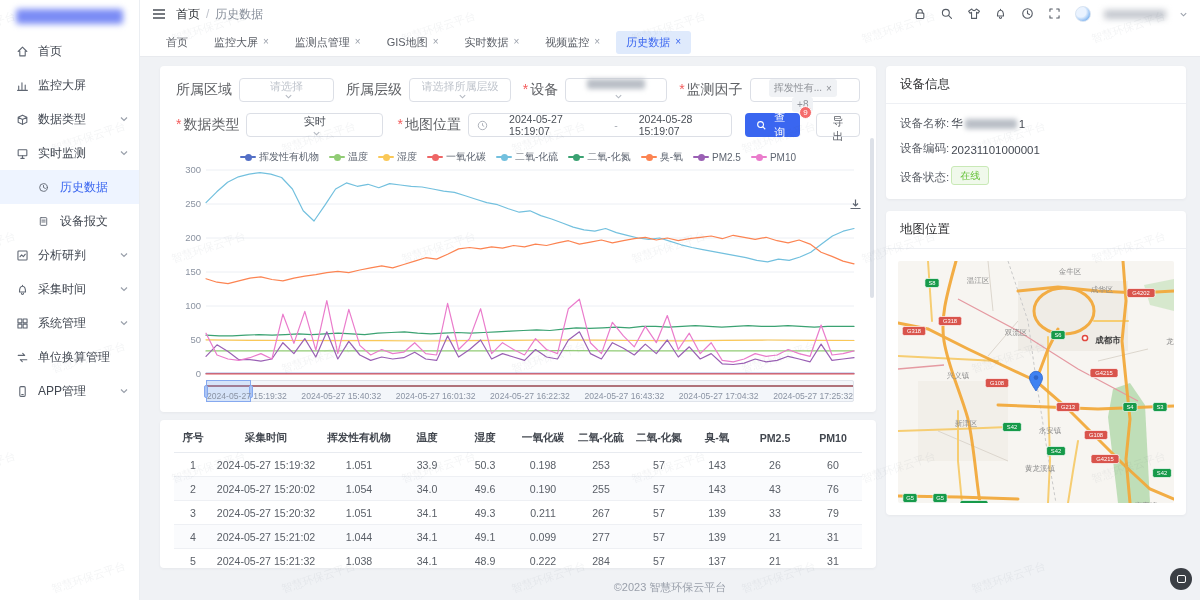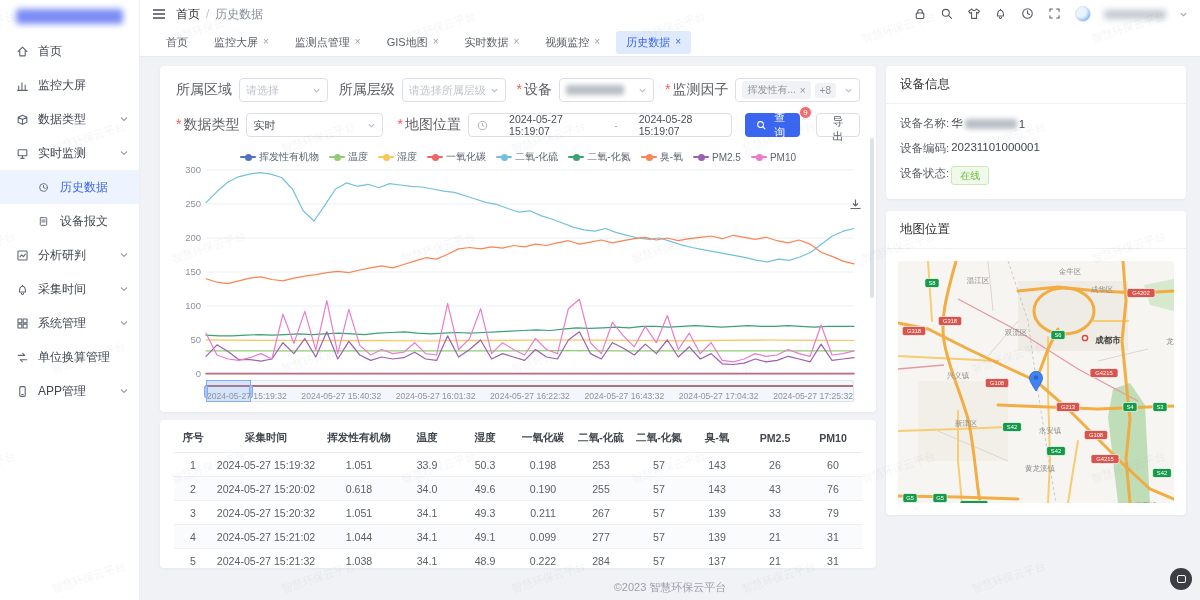--- a/index.html
+++ b/index.html
@@ -45,21 +45,21 @@
   .card { background:#fff; border-radius:4px; box-shadow:0 1px 3px rgba(30,40,60,0.05); }
   #main-col { width:716px; display:flex; flex-direction:column; gap:8px; }
   #card-chart { position:relative; padding:12px 16px 8px 16px; height:346px; }
   #card-table { padding:4px 14px 8px 14px; height:148px; overflow:hidden; }
   #scroll-thumb { position:absolute; right:2px; top:72px; width:4px; height:160px; border-radius:2px; background:#dde1e8; }
 
   
   .frow { display:flex; align-items:center; margin-bottom:11px; }
   .flabel { font-size:14px; color:#606266; margin-right:7px; white-space:nowrap; }
   .flabel.req::before { content:"*"; color:#f35b5b; margin-right:2px; }
-  .fsel { height:24px; border:1px solid #dcdfe6; border-radius:4px; display:flex; align-items:center; padding:0 6px; background:#fff; position:relative; cursor:pointer; }
+  .fsel { height:24px; border:1px solid #dcdfe6; border-radius:4px; display:flex; align-items:center; padding:0 6px; background:#fff; position:relative; cursor:pointer;flex-direction:column; }
   .fsel .ph { color:#bfc4cc; font-size:11px; flex:1; white-space:nowrap; overflow:hidden; }
   .fsel .val { color:#4a4f57; font-size:11px; flex:1; }
   .fsel .car { width:9px; height:9px; color:#b4b9c2; flex:none; margin-left:4px; }
   .blurval { width:58px; height:10px; background:#b9bec6; border-radius:2px; filter:blur(2.5px); }
   .chip { display:flex; align-items:center; gap:4px; background:#f0f2f5; border-radius:3px; padding:2px 5px; font-size:10px; color:#909399; margin-right:4px; white-space:nowrap; }
   .chip .x { cursor:pointer; }
   .dtrange { height:24px; border:1px solid #dcdfe6; border-radius:4px; display:flex; align-items:center; gap:21px; padding:0 8px; font-size:10.5px; color:#4a4f57; }
   .dtrange .clk { width:11px; height:11px; color:#a6abb4; }
   .btn-primary { position:relative; height:24px; background:#3a66f0; color:#fff; border:none; border-radius:4px; padding:0 11px; font-size:11px; display:flex; align-items:center; gap:4px; cursor:pointer; }
   .btn-plain { height:24px; background:#fff; color:#5a5e66; border:1px solid #dcdfe6; border-radius:4px; padding:0 11px; font-size:11px; cursor:pointer; }
@@ -84,21 +84,21 @@
   
   table { width:100%; border-collapse:collapse; table-layout:fixed; }
   th { font-size:10.6px; color:#42474f; font-weight:bold; padding:7px 2px; border-bottom:1px solid #e8ebf0; text-align:center; white-space:nowrap; }
   td { font-size:10.6px; color:#5b6068; padding:5.5px 2px; border-bottom:1px solid #eef0f4; text-align:center; white-space:nowrap; }
   tr.stripe td { background:#fafbfd; }
 
   
   #right-col { width:300px; display:flex; flex-direction:column; gap:12px; }
   .rcard-title { padding:10px 14px; font-size:12.5px; color:#303133; border-bottom:1px solid #eef0f4; }
   #dev-body { padding:12px 14px 14px 14px; }
-  .dev-row { display:flex; align-items:flex-start; margin-bottom:10px; font-size:11.5px; color:#5a5e66; }
+  .dev-row { display:flex; align-items:flex-end; margin-bottom:10px; font-size:11.5px; color:#5a5e66; }
   .dev-row:last-child { margin-bottom:0; }
   .dev-row .dv { color:#434851; margin-left:2px; display:flex; align-items:center; gap:2px; }
   #name-blur { width:52px; height:10px; background:#b9bec6; border-radius:2px; filter:blur(2.5px); display:inline-block; }
   #status-badge { background:#f0f9eb; color:#67c23a; border:1px solid #c9e9b6; border-radius:3px; font-size:10px; padding:1.5px 8px; }
   #map-body { padding:12px; }
   #map-svg { display:block; border-radius:2px; }
 
   
   #footer { position:absolute; left:140px; right:0; bottom:5px; text-align:center; font-size:11px; color:#9aa0ab; z-index:3; }
   #chat-fab { position:absolute; right:8px; bottom:10px; width:22px; height:22px; border-radius:50%; background:#3b3f45; z-index:60; display:flex; align-items:center; justify-content:center; cursor:pointer; }
@@ -562,21 +562,21 @@
               <td>0.198</td>
               <td>253</td>
               <td>57</td>
               <td>143</td>
               <td>26</td>
               <td>60</td>
             </tr>
             <tr class="stripe">
               <td>2</td>
               <td>2024-05-27 15:20:02</td>
-              <td>0.618</td>
+              <td>1.054</td>
               <td>34.0</td>
               <td>49.6</td>
               <td>0.190</td>
               <td>255</td>
               <td>57</td>
               <td>143</td>
               <td>43</td>
               <td>76</td>
             </tr>
             <tr>

